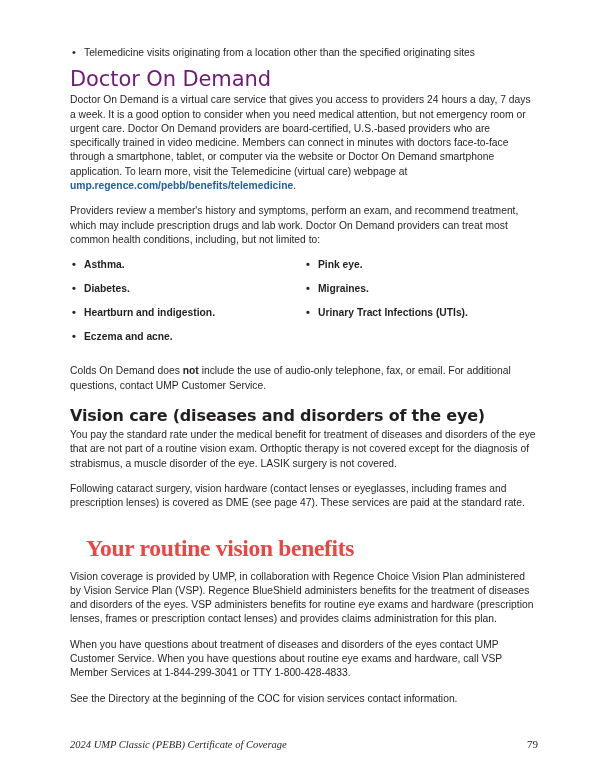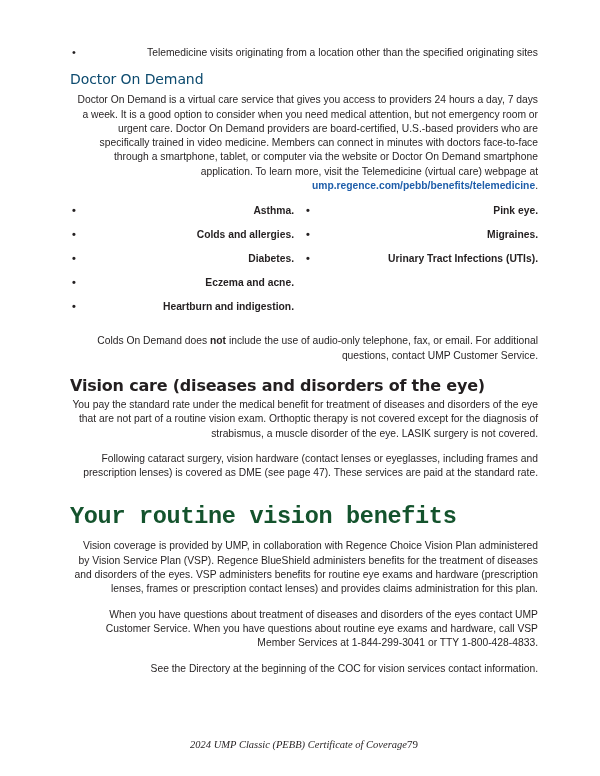--- a/index.html
+++ b/index.html
@@ -21,21 +21,20 @@
     box-sizing: border-box;
     padding: 46px 62px 0 70px;
   }
   .content {
     width: 468px;
   }
   p, li {
     font-size: 10.3px;
     line-height: 14.3px;
     margin: 0;
-    text-align: right;
   }
   .para {
     margin-bottom: 11px;
   }
   .bullet-list {
     list-style: none;
     margin: 0 0 11px 0;
     padding: 0;
   }
   .bullet-list li {
@@ -51,42 +50,42 @@
     font-size: 11px;
     line-height: 14.3px;
     color: #231f20;
   }
   .top-bullet {
     margin-bottom: 9px;
   }
   h2.section-title {
     font-family: "DejaVu Sans", sans-serif;
     font-weight: normal;
-    font-size: 14px;
+    font-size: 21px;
     line-height: 21px;
     margin: 0 0 3px 0;
-    color: #0c4a6e;
+    color: #701a75;
     letter-spacing: -0.1px;
   }
   h2.big-heading {
     font-family: "DejaVu Sans", sans-serif;
     font-weight: bold;
     font-size: 16px;
     line-height: 20px;
     margin: 13px 0 2px 0;
     color: #231f20;
     letter-spacing: -0.2px;
   }
   h1.chapter-heading {
-    font-family: Liberation Mono, monospace;
+    font-family: Liberation Serif, serif;
     font-weight: bold;
     font-size: 23.5px;
     line-height: 28px;
-    margin: 23px 0 8px 0;
-    color: #14532d;
+    margin: 23px 0 8px 16px;
+    color: #ef4444;
     letter-spacing: -0.3px;
   }
   .link {
     color: #1f5eaa;
     font-weight: bold;
     text-decoration: none;
   }
   .bold {
     font-weight: bold;
   }
@@ -108,21 +107,21 @@
   .col .bullet-list li {
     margin-bottom: 9.5px;
   }
   .footer {
     position: absolute;
     left: 70px;
     right: 62px;
     bottom: 26px;
     display: flex;
     align-items: baseline;
-    justify-content: center;
+    justify-content: space-between;
   }
   .footer-left {
     font-family: "Liberation Serif", serif;
     font-style: italic;
     font-size: 10.5px;
     color: #231f20;
   }
   .footer-right {
     font-family: "Liberation Serif", serif;
     font-size: 11px;
@@ -136,29 +135,29 @@
   <div class="content">
 
     <ul class="bullet-list top-bullet">
       <li>Telemedicine visits originating from a location other than the specified originating sites</li>
     </ul>
 
     <h2 class="section-title">Doctor On Demand</h2>
 
     <p class="para"><span>Doctor On Demand is a virtual care service that gives you access to providers 24 hours a day, 7 days a week. It is a good option to consider when you need medical attention, but not emergency room or urgent care. Doctor On Demand providers are board-certified, U.S.-based providers who are specifically trained in video medicine. Members can connect in minutes with doctors face-to-face through a smartphone, tablet, or computer via the website or Doctor On Demand smartphone application. To learn more, visit the Telemedicine (virtual care) webpage at </span><a class="link" href="#">ump.regence.com/pebb/benefits/telemedicine</a><span>.</span></p>
 
+    <p class="para">Providers review a member's history and symptoms, perform an exam, and recommend treatment, which may include prescription drugs and lab work. Doctor On Demand providers can treat most common health conditions, including, but not limited to:</p>
 
     <div class="two-col">
       <div class="col left">
         <ul class="bullet-list">
           <li>Asthma.</li>
-          <li>Colds and allergies.</li>
           <li>Diabetes.</li>
+          <li>Heartburn and indigestion.</li>
           <li>Eczema and acne.</li>
-          <li>Heartburn and indigestion.</li>
         </ul>
       </div>
       <div class="col right">
         <ul class="bullet-list">
           <li>Pink eye.</li>
           <li>Migraines.</li>
           <li>Urinary Tract Infections (UTIs).</li>
         </ul>
       </div>
     </div>

